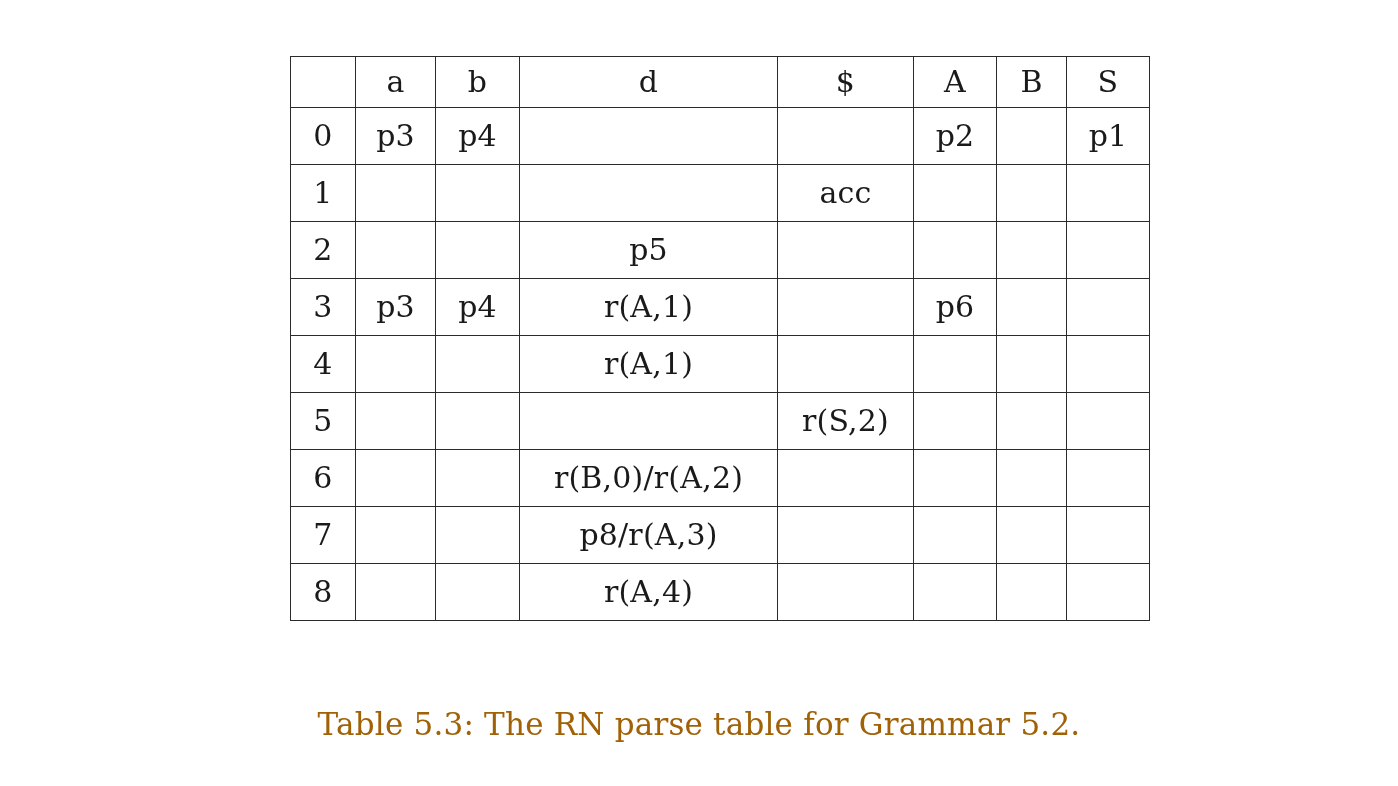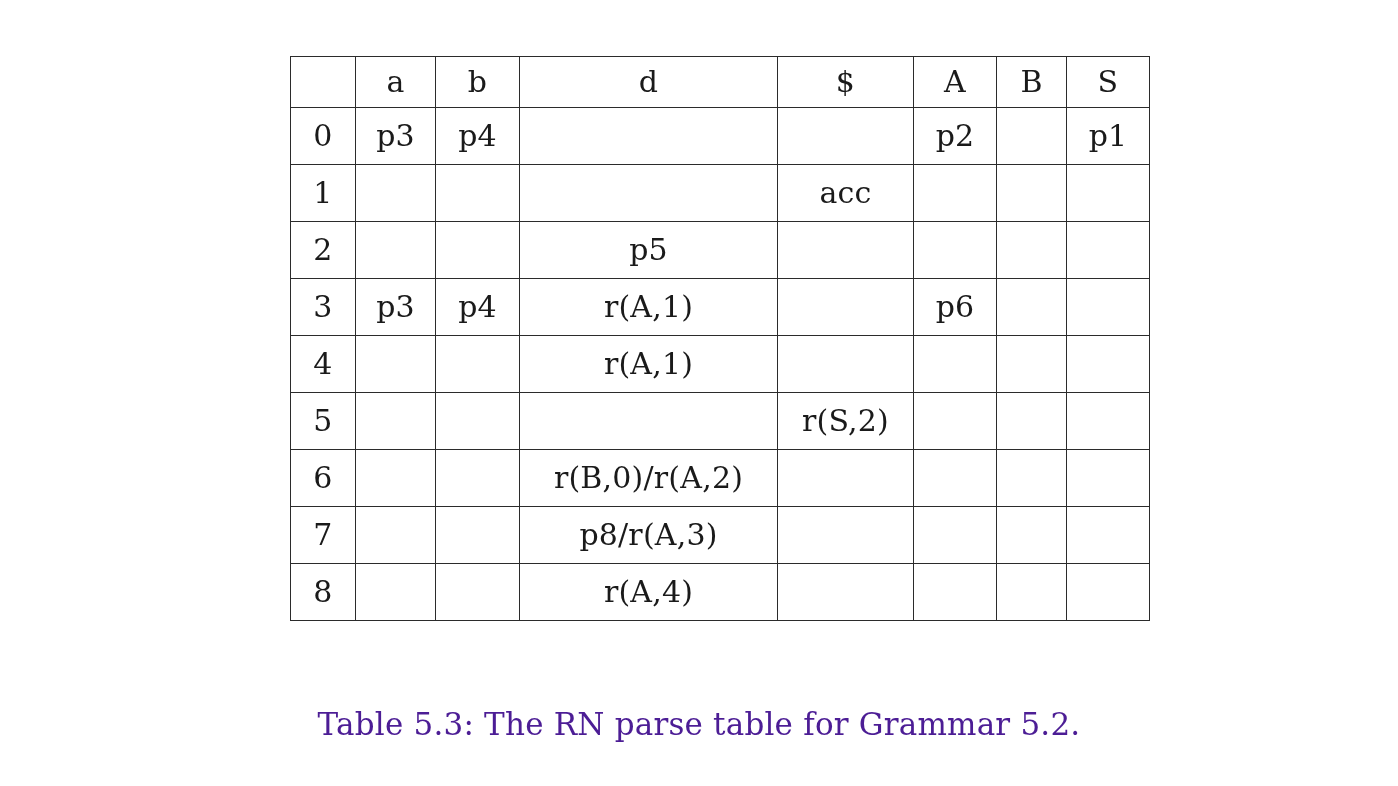--- a/index.html
+++ b/index.html
@@ -99,21 +99,21 @@
 
   
   #table-caption {
     position: absolute;
     left: 0;
     top: 706px;
     width: 1398px;
     text-align: center;
     font-size: 31px;
     line-height: 1.2;
-    color: #4c1d95;
+    color: #a16207;
     letter-spacing: 0.2px;
     white-space: nowrap;
   }
 </style>
 </head>
 <body>
 
 <div id="figure">
 
   <table id="parse-table">

